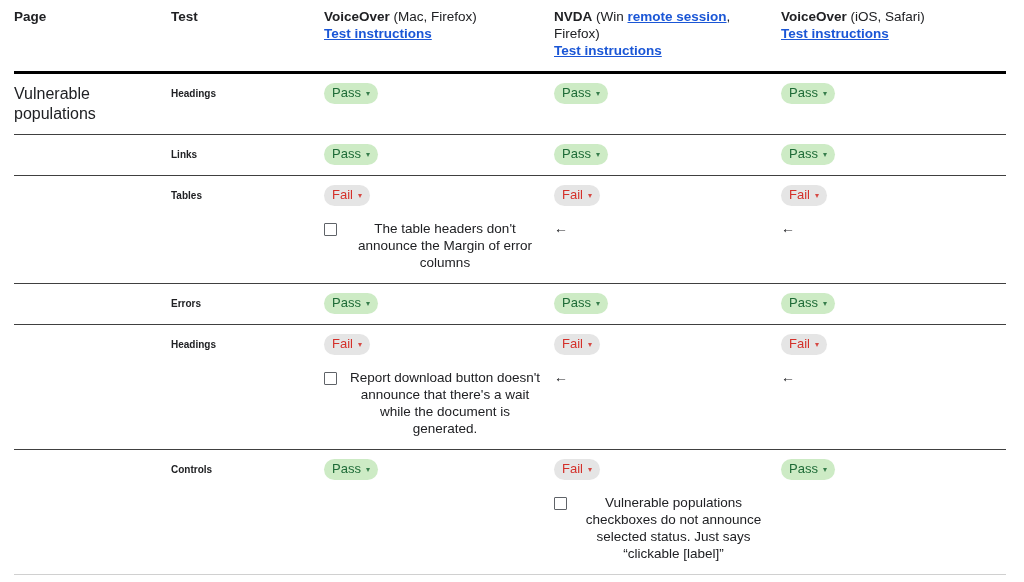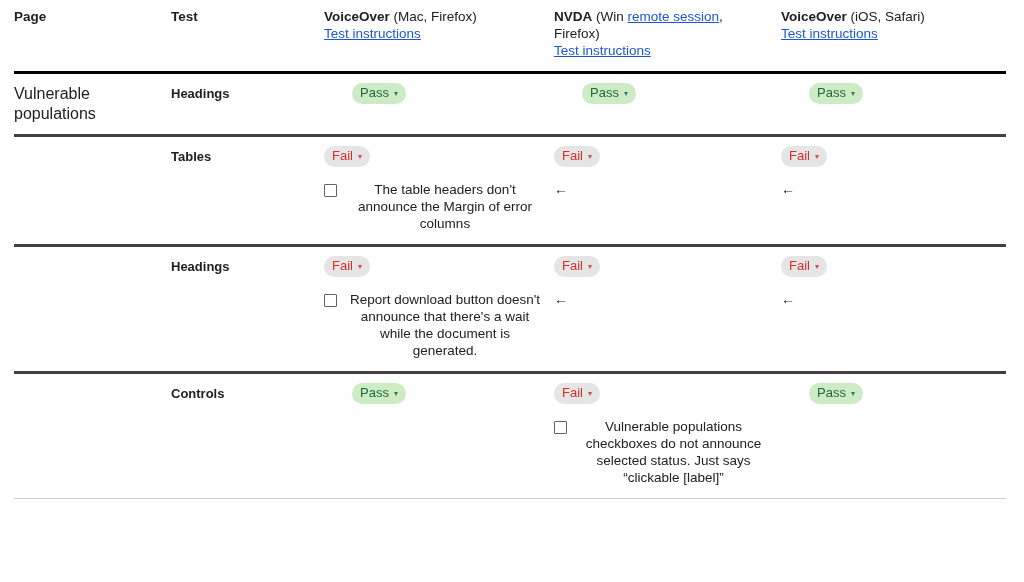--- a/index.html
+++ b/index.html
@@ -41,59 +41,58 @@
     padding: 8px 10px 12px 0;
     border-bottom: 3px solid #000000;
     color: #202124;
   }
   thead th .regular {
     font-weight: normal;
   }
   a.link {
     color: #1a56d6;
     text-decoration: underline;
-    font-weight: normal;
+    font-weight: bold;
   }
   tbody td {
     vertical-align: top;
-    border-bottom: 3px solid #404040;
+    border-bottom: 1px solid #404040;
     padding: 9px 10px 10px 0;
     font-size: 13.5px;
     line-height: 17px;
   }
   tbody tr:last-child td {
     border-bottom: 1px solid #d0d0d0;
   }
   td.page-cell {
     font-size: 16px;
     line-height: 20px;
     font-weight: normal;
     padding-top: 10px;
     color: #202124;
   }
   td.test-cell {
     font-weight: bold;
-    font-size: 13px;
+    font-size: 10px;
     padding-top: 11px;
     margin-left: 37px;
   }
   .badge {
     display: inline-flex;
     align-items: center;
     gap: 5px;
     border-radius: 11px;
     padding: 2px 8px 3px 8px;
     font-size: 13px;
     line-height: 16px;
     white-space: nowrap;
   }
   .badge.pass {
     background: #cdebc5;
     color: #1e6b37;
-    margin-left: 28px;
   }
   .badge.fail {
     background: #e5e5e5;
     color: #d4302a;
   }
   .badge .caret {
     font-size: 8px;
     line-height: 8px;
     opacity: .85;
     transform: translateY(1px);
@@ -184,20 +183,42 @@
           </td>
           <td>
             <div class="status-wrap"><span class="badge pass">
                 <span>Pass</span>
                 <span class="caret">▾</span>
               </span></div>
           </td>
         </tr>
         <tr>
           <td class="page-cell"></td>
+          <td class="test-cell">Links</td>
+          <td>
+            <div class="status-wrap"><span class="badge pass">
+                <span>Pass</span>
+                <span class="caret">▾</span>
+              </span></div>
+          </td>
+          <td>
+            <div class="status-wrap"><span class="badge pass">
+                <span>Pass</span>
+                <span class="caret">▾</span>
+              </span></div>
+          </td>
+          <td>
+            <div class="status-wrap"><span class="badge pass">
+                <span>Pass</span>
+                <span class="caret">▾</span>
+              </span></div>
+          </td>
+        </tr>
+        <tr>
+          <td class="page-cell"></td>
           <td class="test-cell">Tables</td>
           <td>
             <div class="status-wrap"><span class="badge fail">
                 <span>Fail</span>
                 <span class="caret">▾</span>
               </span></div>
             <ul class="note-list">
               <li class="note">
                 <span class="checkbox"></span>
                 <span class="note-text">The table headers don't announce the Margin of error columns</span>
@@ -214,20 +235,42 @@
           <td>
             <div class="status-wrap"><span class="badge fail">
                 <span>Fail</span>
                 <span class="caret">▾</span>
               </span></div>
             <div class="arrow">←</div>
           </td>
         </tr>
         <tr>
           <td class="page-cell"></td>
+          <td class="test-cell">Errors</td>
+          <td>
+            <div class="status-wrap"><span class="badge pass">
+                <span>Pass</span>
+                <span class="caret">▾</span>
+              </span></div>
+          </td>
+          <td>
+            <div class="status-wrap"><span class="badge pass">
+                <span>Pass</span>
+                <span class="caret">▾</span>
+              </span></div>
+          </td>
+          <td>
+            <div class="status-wrap"><span class="badge pass">
+                <span>Pass</span>
+                <span class="caret">▾</span>
+              </span></div>
+          </td>
+        </tr>
+        <tr>
+          <td class="page-cell"></td>
           <td class="test-cell">Headings</td>
           <td>
             <div class="status-wrap"><span class="badge fail">
                 <span>Fail</span>
                 <span class="caret">▾</span>
               </span></div>
             <ul class="note-list">
               <li class="note">
                 <span class="checkbox"></span>
                 <span class="note-text">Report download button doesn't announce that there's a wait while the document is generated.</span>

